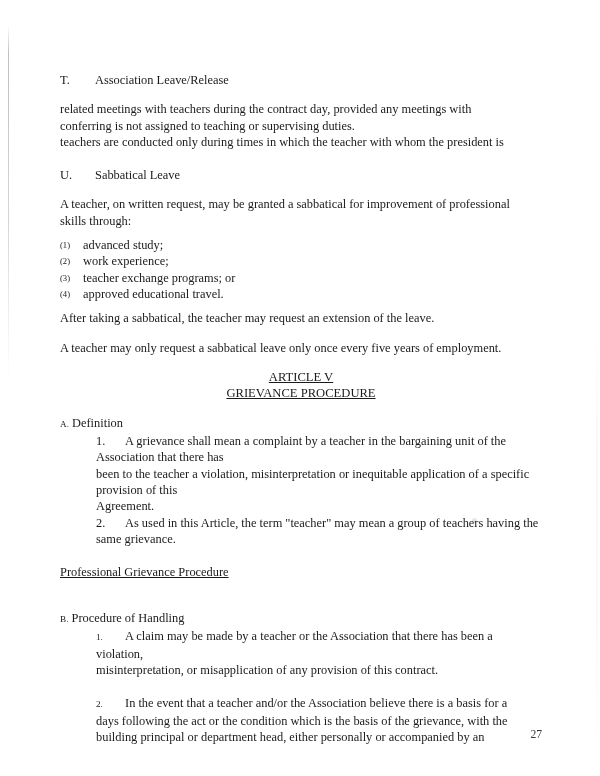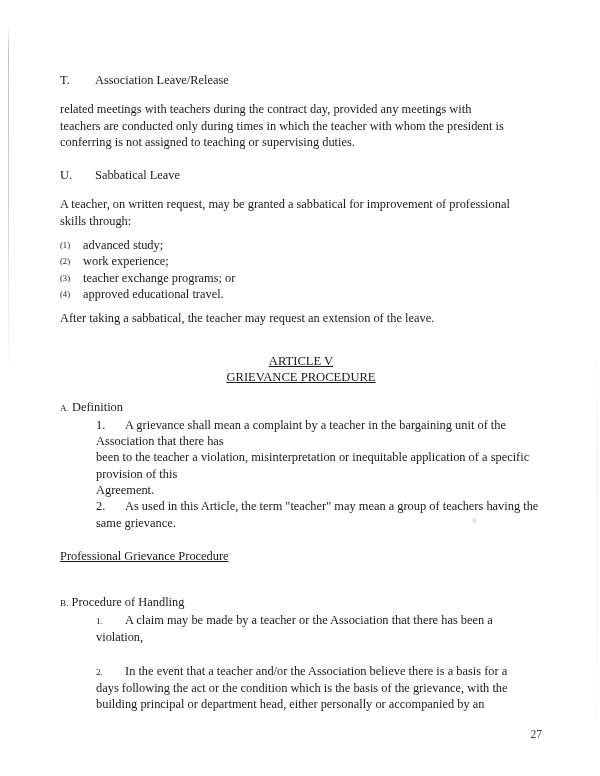--- a/index.html
+++ b/index.html
@@ -165,22 +165,22 @@
   <div class="content">
 
     <div style="height:72px"></div>
 
     <div class="sec-head"><span class="marker">T.</span><span>Association Leave/Release</span></div>
 
     <div class="spacer-md"></div>
 
     <div class="para">
       <div>related meetings with teachers during the contract day, provided any meetings with</div>
+      <div>conferring is not assigned to teaching or supervising duties.</div>
       <div>teachers are conducted only during times in which the teacher with whom the president is</div>
-      <div>conferring is not assigned to teaching or supervising duties.</div>
     </div>
 
     <div class="spacer-lg"></div>
 
     <div class="sec-head"><span class="marker">U.</span><span>Sabbatical Leave</span></div>
 
     <div class="spacer-md"></div>
 
     <div class="para">
       <div>A teacher, on written request, may be granted a sabbatical for improvement of professional</div>
@@ -195,20 +195,21 @@
       <li><span class="num">(3)</span><span>teacher exchange programs; or</span></li>
       <li><span class="num">(4)</span><span>approved educational travel.</span></li>
     </ul>
 
     <div class="spacer-sm"></div>
 
     <div class="para">After taking a sabbatical, the teacher may request an extension of the leave.</div>
 
     <div class="spacer-md"></div>
 
+    <div class="para">A teacher may only request a sabbatical leave only once every five years of employment.</div>
 
     <div class="spacer-md"></div>
 
     <div class="article-heading"><span>ARTICLE V</span></div>
     <div class="article-heading"><span>GRIEVANCE PROCEDURE</span></div>
 
     <div class="spacer-md"></div>
 
     <div class="lettered"><span class="ltr">A.</span> <span>Definition</span></div>
 
@@ -229,20 +230,21 @@
 
     <div class="underline-head"><span>Professional Grievance Procedure</span></div>
 
     <div class="spacer-lg"></div>
     <div class="spacer-md"></div>
 
     <div class="lettered"><span class="ltr">B.</span> <span>Procedure of Handling</span></div>
 
     <div class="clause">
       <div><span class="cnum-small">1.</span><span>A claim may be made by a teacher or the Association that there has been a violation,</span></div>
+      <div>misinterpretation, or misapplication of any provision of this contract.</div>
     </div>
 
     <div class="spacer-lg"></div>
 
     <div class="clause">
       <div><span class="cnum-small">2.</span><span>In the event that a teacher and/or the Association believe there is a basis for a</span></div>
       <div>days following the act or the condition which is the basis of the grievance, with the</div>
       <div>building principal or department head, either personally or accompanied by an</div>
 
     </div>

